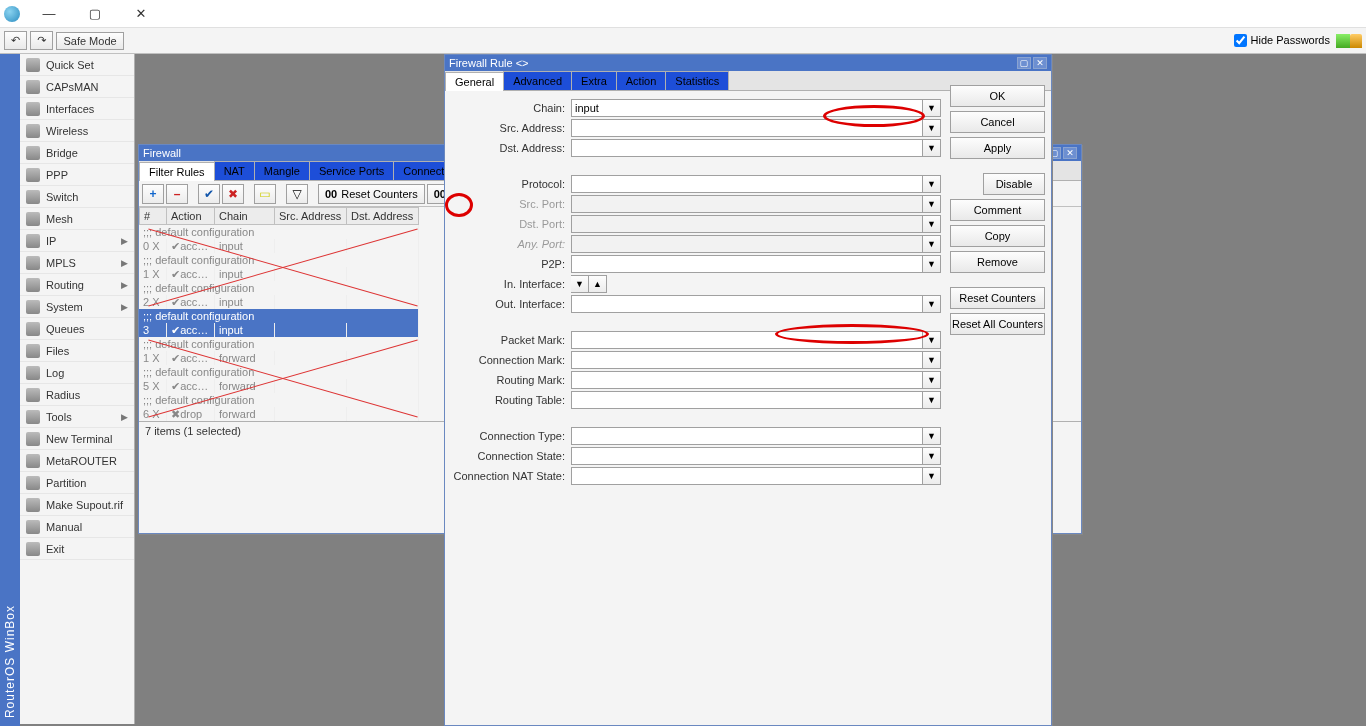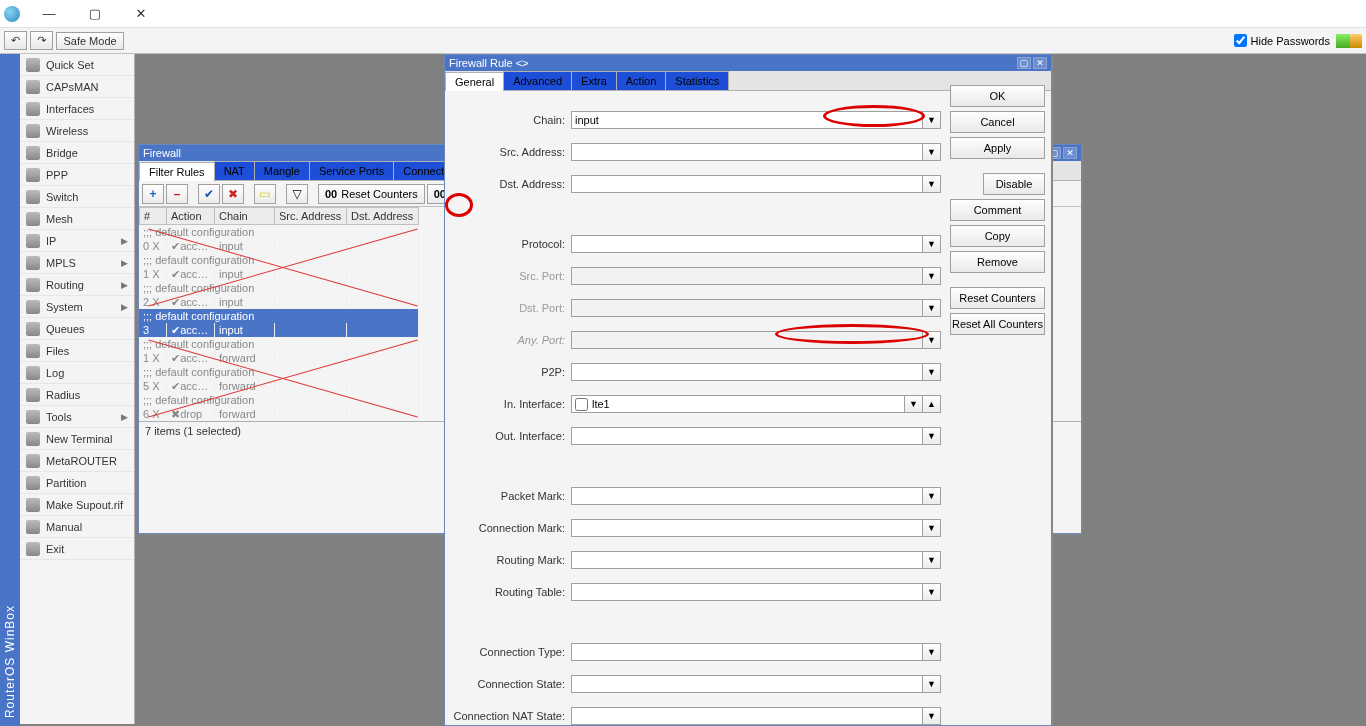--- a/index.html
+++ b/index.html
@@ -8,21 +8,21 @@
 
 .titlebar { height: 28px; background: #fff; display: flex; align-items: center; padding: 0 4px; border-bottom: 1px solid #e0e0e0; }
 .titlebar .appicon { width: 16px; height: 16px; border-radius: 50%; background: radial-gradient(circle at 35% 35%, #8bd3f0, #2a8cc0); margin-right: 6px; }
 .titlebar .title { flex: 1; color: #555; font-size: 12px; }
 .titlebar .winctl { width: 46px; height: 28px; display: flex; align-items: center; justify-content: center; color: #333; font-size: 13px; }
 
 
 .toprow { height: 26px; background: #f4f4f4; border-bottom: 1px solid #c0c0c0; display: flex; align-items: center; padding: 0 4px; }
 .tbtn { border: 1px solid #a0a0a0; background: linear-gradient(#fdfdfd,#e9e9e9); padding: 2px 6px; margin-right: 3px; font-size: 11px; color: #333; }
 .toprow .spacer { flex: 1; }
-.hidepw { display: flex; align-items: center; gap: 4px; margin-right: 6px; }
+.hidepw { display: flex; gap: 4px; margin-right: 6px; }
 .locked { width: 14px; height: 14px; background: linear-gradient(#8e6,#4a2); display:inline-block; }
 .padlock { width: 12px; height: 14px; background: linear-gradient(#fc6,#c80); display:inline-block; border-radius: 2px 2px 0 0; }
 
 
 .main { position: absolute; top: 54px; bottom: 0; left: 0; right: 0; background: #808080; }
 
 
 .brandbar { position: absolute; left: 0; top: 0; bottom: 0; width: 20px; background: #4a74c5; color: #fff; display: flex; align-items: flex-end; justify-content: center; padding-bottom: 8px; }
 .brandbar span { writing-mode: vertical-rl; transform: rotate(180deg); font-size: 12px; letter-spacing: 1px; }
 
@@ -47,21 +47,21 @@
 .tool { width: 22px; height: 20px; border: 1px solid #a0a0a0; background: linear-gradient(#fdfdfd,#ececec); display:flex; align-items:center; justify-content:center; font-size: 12px; }
 .tool.sep { border:none; background:none; width:6px; }
 .toolwide { height: 20px; border: 1px solid #a0a0a0; background: linear-gradient(#fdfdfd,#ececec); display:flex; align-items:center; padding: 0 6px; gap: 4px; }
 .table { display: grid; grid-template-columns: 28px 48px 60px 72px 72px; font-size: 11px; }
 .th { background: #ececec; border: 1px solid #c0c0c0; border-left: none; padding: 2px 4px; color: #333; height: 18px; }
 .th:first-child { border-left: 1px solid #c0c0c0; }
 .td { padding: 1px 4px; color: #888; height: 14px; border-right: 1px solid #eee; overflow: hidden; white-space: nowrap; }
 .status { border-top: 1px solid #b0b0b0; padding: 3px 6px; font-size: 11px; color: #333; }
 
 
-.formrow { display: flex; align-items: center; margin: 14px 0; }
+.formrow { display: flex; align-items: center; margin: 2px 0; }
 .formrow label { width: 122px; text-align: right; padding-right: 6px; font-size: 11px; color: #333; }
 .formrow .fld { flex: 1; height: 18px; border: 1px solid #a0a0a0; background: #fff; display:flex; align-items:center; padding: 0 3px; font-size: 11px; }
 .formrow .fld.dis { background: #f2f2f2; color: #999; }
 .formrow .after { width: 18px; height: 18px; border: 1px solid #a0a0a0; border-left: none; background: linear-gradient(#fdfdfd,#ececec); display:flex; align-items:center; justify-content:center; font-size:9px; }
 .sidebtns { position: absolute; top: 30px; right: 6px; width: 95px; display: flex; flex-direction: column; gap: 4px; }
 .sidebtns button { height: 22px; border: 1px solid #a0a0a0; background: linear-gradient(#fdfdfd,#e9e9e9); font-size: 11px; }
 
 
 .hl { position: absolute; border: 3px solid #d00; border-radius: 50%; pointer-events: none; }
 .xcross { position:absolute; pointer-events:none; }
@@ -345,24 +345,20 @@
             <div class="fld dis"></div>
             <div class="after">▼</div>
           </div>
           <div class="formrow">
             <label>P2P:</label>
             <div class="fld"></div>
             <div class="after">▼</div>
           </div>
           <div class="formrow">
             <label>In. Interface:</label>
-            <div class="fld">
-              <input type="checkbox" style="margin-right: 4px;">
-              <span>lte1</span>
-            </div>
             <div class="after">▼</div>
             <div class="after">▲</div>
           </div>
           <div class="formrow">
             <label>Out. Interface:</label>
             <div class="fld"></div>
             <div class="after">▼</div>
           </div>
           <div style="height: 14px;"></div>
           <div class="formrow">

